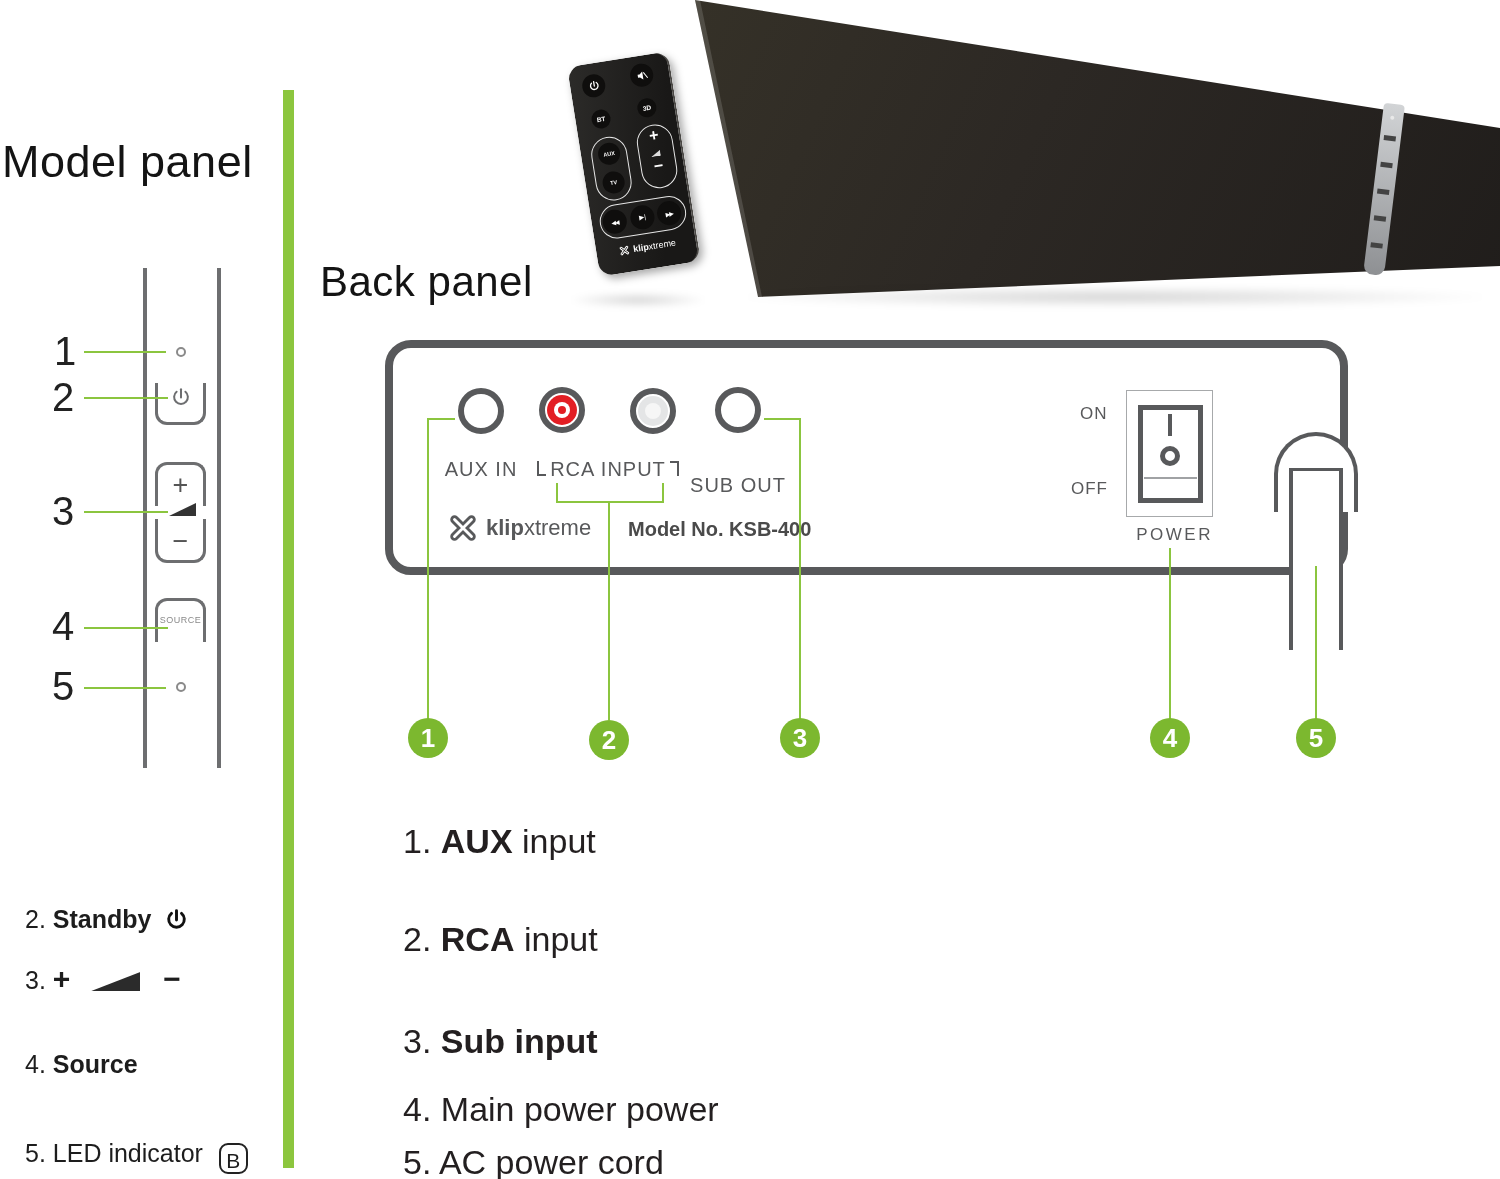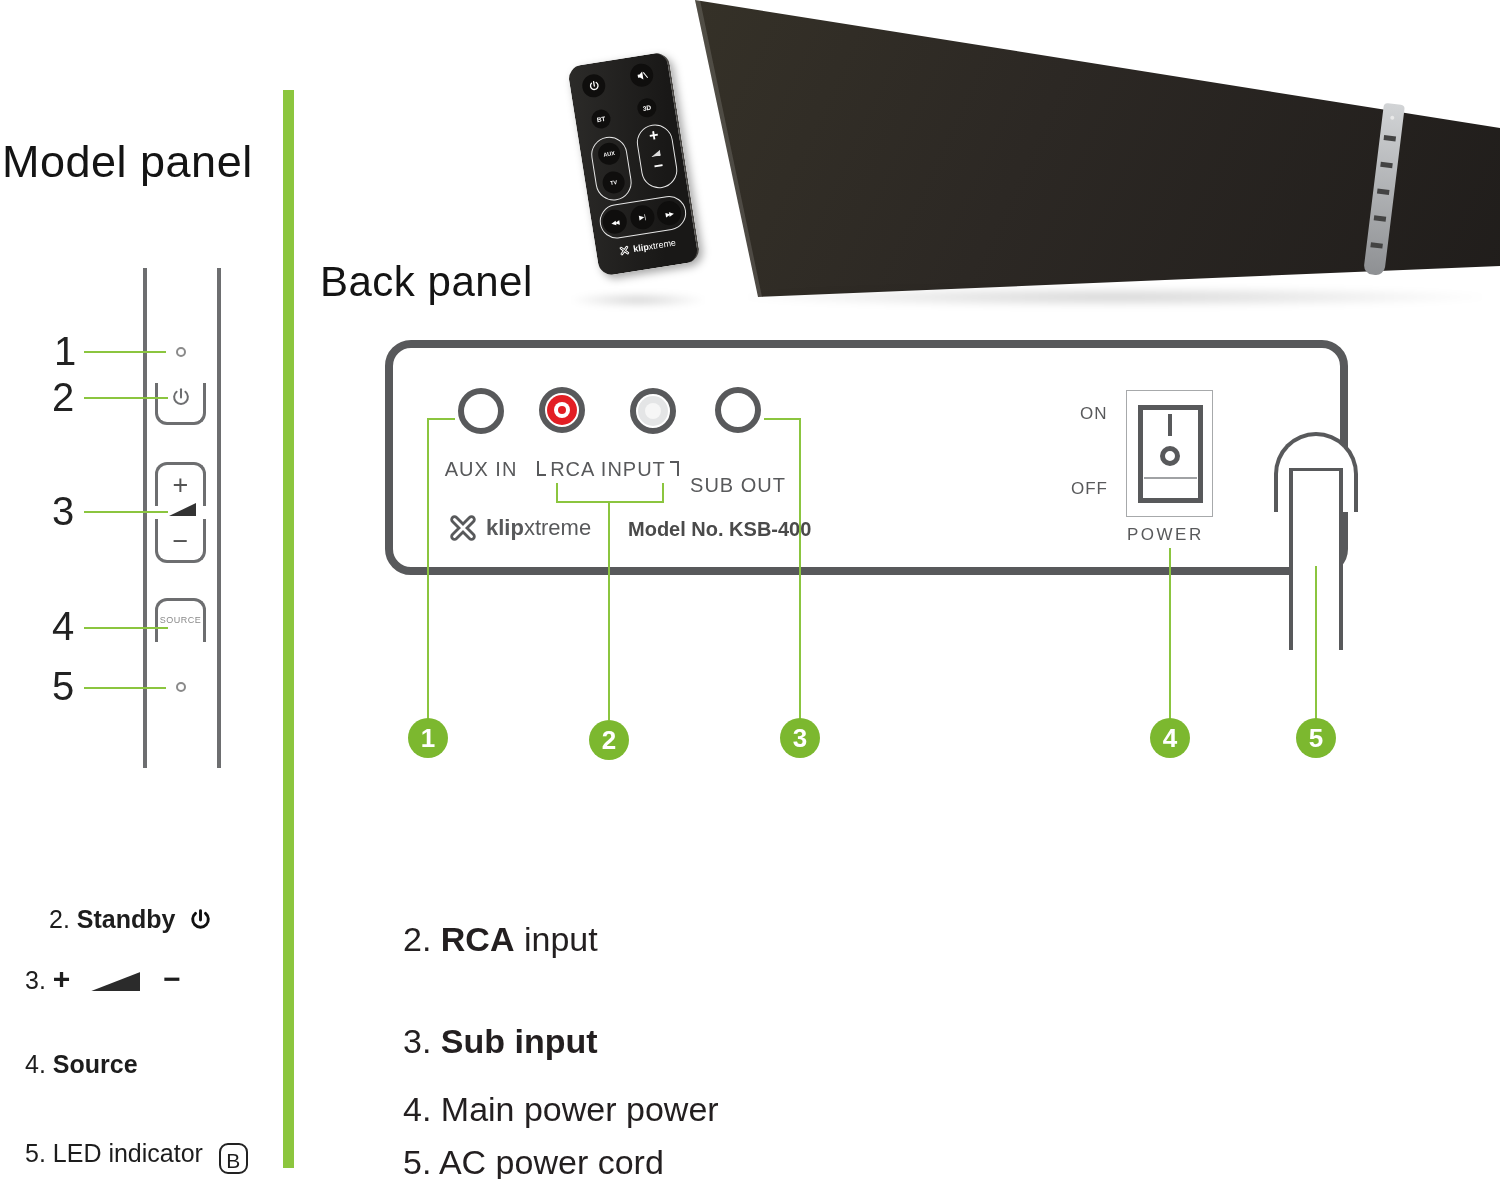--- a/index.html
+++ b/index.html
@@ -203,21 +203,21 @@
   </div>
   <div class="abs" style="left:628px;top:518px;font-size:20px;font-weight:700;color:#4a4a4a;white-space:nowrap;">Model No. KSB-400</div>
 
   <div class="abs" style="left:1126px;top:390px;width:87px;height:127px;border:1.5px solid #a7a9ab;background:#fff;box-sizing:border-box;"></div>
   <div class="abs" style="left:1138px;top:405px;width:65px;height:98px;border:5px solid #58595b;box-sizing:border-box;"></div>
   <div class="abs" style="left:1168px;top:414px;width:4px;height:22px;background:#58595b;"></div>
   <div class="abs" style="left:1160px;top:446px;width:20px;height:20px;border:5px solid #58595b;border-radius:50%;box-sizing:border-box;"></div>
   <div class="abs" style="left:1144px;top:477px;width:53px;height:2px;background:#a0a2a4;"></div>
   <div class="abs swtext" style="left:1080px;top:404px;">ON</div>
   <div class="abs swtext" style="left:1071px;top:479px;">OFF</div>
-  <div class="abs swtext" style="left:1127px;top:525px;width:86px;text-align:left;letter-spacing:2.5px;">POWER</div>
+  <div class="abs swtext" style="left:1127px;top:525px;width:86px;text-align:right;letter-spacing:2.5px;">POWER</div>
 
   <div class="abs" style="left:1274px;top:432px;width:84px;height:80px;border:4px solid #58595b;border-bottom:none;border-radius:44px 44px 0 0;background:#fff;box-sizing:border-box;z-index:3;"></div>
   <div class="abs" style="left:1289px;top:468px;width:54px;height:182px;background:#fff;border-left:4px solid #58595b;border-right:4px solid #58595b;border-top:3px solid #58595b;box-sizing:border-box;z-index:4;"></div>
 
   <div class="abs gline" style="left:427px;top:418px;width:28px;height:2px;"></div>
   <div class="abs gline" style="left:427px;top:418px;width:2px;height:301px;"></div>
   <div class="abs gline" style="left:556px;top:483px;width:2px;height:20px;"></div>
   <div class="abs gline" style="left:662px;top:483px;width:2px;height:20px;"></div>
   <div class="abs gline" style="left:556px;top:501px;width:108px;height:2px;"></div>
   <div class="abs gline" style="left:608px;top:501px;width:2px;height:219px;"></div>
@@ -225,21 +225,21 @@
   <div class="abs gline" style="left:799px;top:418px;width:2px;height:301px;"></div>
   <div class="abs gline" style="left:1169px;top:548px;width:2px;height:171px;"></div>
   <div class="abs gline" style="left:1315px;top:566px;width:2px;height:153px;z-index:5;"></div>
 
   <div class="abs gcircle" style="left:408px;top:718px;">1</div>
   <div class="abs gcircle" style="left:589px;top:720px;">2</div>
   <div class="abs gcircle" style="left:780px;top:718px;">3</div>
   <div class="abs gcircle" style="left:1150px;top:718px;">4</div>
   <div class="abs gcircle" style="left:1296px;top:718px;">5</div>
 
-  <div class="abs legendL" style="left:25px;top:905px;margin-left:24px;">
+  <div class="abs legendL" style="left:25px;top:905px;">
     <span>2.</span>
     <b>Standby</b>
     <svg width="25" height="25" viewBox="0 0 24 24" fill="none" stroke="#111" stroke-width="2.8" stroke-linecap="round" style="vertical-align:-5px;margin-left:6px;">
       <path d="M12 2.5v9"></path>
         <path d="M7.2 5.2a7.5 7.5 0 1 0 9.6 0"></path>
       </svg>
   </div>
   <div class="abs legendL" style="left:25px;top:962px;">
     <span>3.</span>
     <b style="font-size:30px;">+</b>
@@ -249,20 +249,24 @@
   <div class="abs legendL" style="left:25px;top:1050px;">
     <span>4.</span>
     <b>Source</b>
   </div>
   <div class="abs legendL" style="left:25px;top:1139px;">
     <span>5.</span>
     <span>LED indicator</span>
     <span class="badge">B</span>
   </div>
 
+  <div class="abs legendR" style="left:403px;top:822px;">
+    <span>1.</span>
+    <b>AUX</b><span> input</span>
+  </div>
   <div class="abs legendR" style="left:403px;top:920px;">
     <span>2.</span>
     <b>RCA</b><span> input</span>
   </div>
   <div class="abs legendR" style="left:403px;top:1022px;">
     <span>3.</span>
     <b>Sub input</b><span></span>
   </div>
   <div class="abs legendR" style="left:403px;top:1090px;">
     <span>4.</span>

